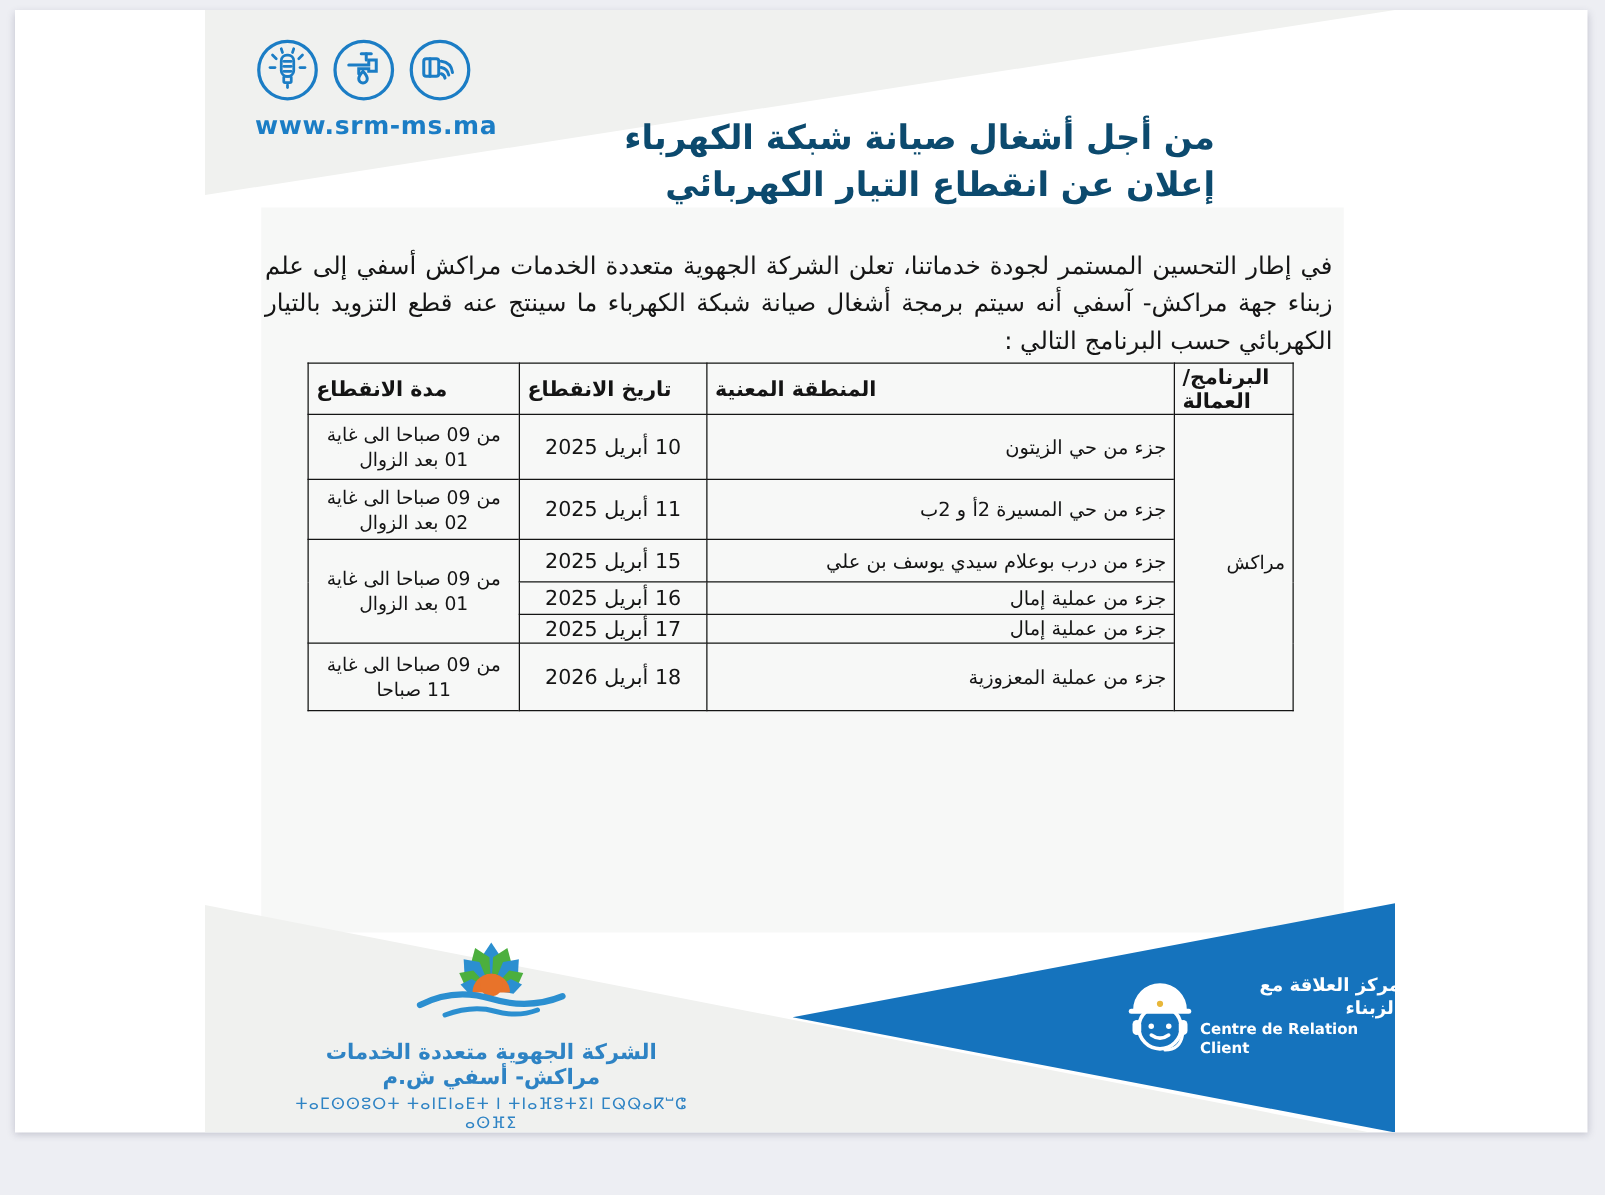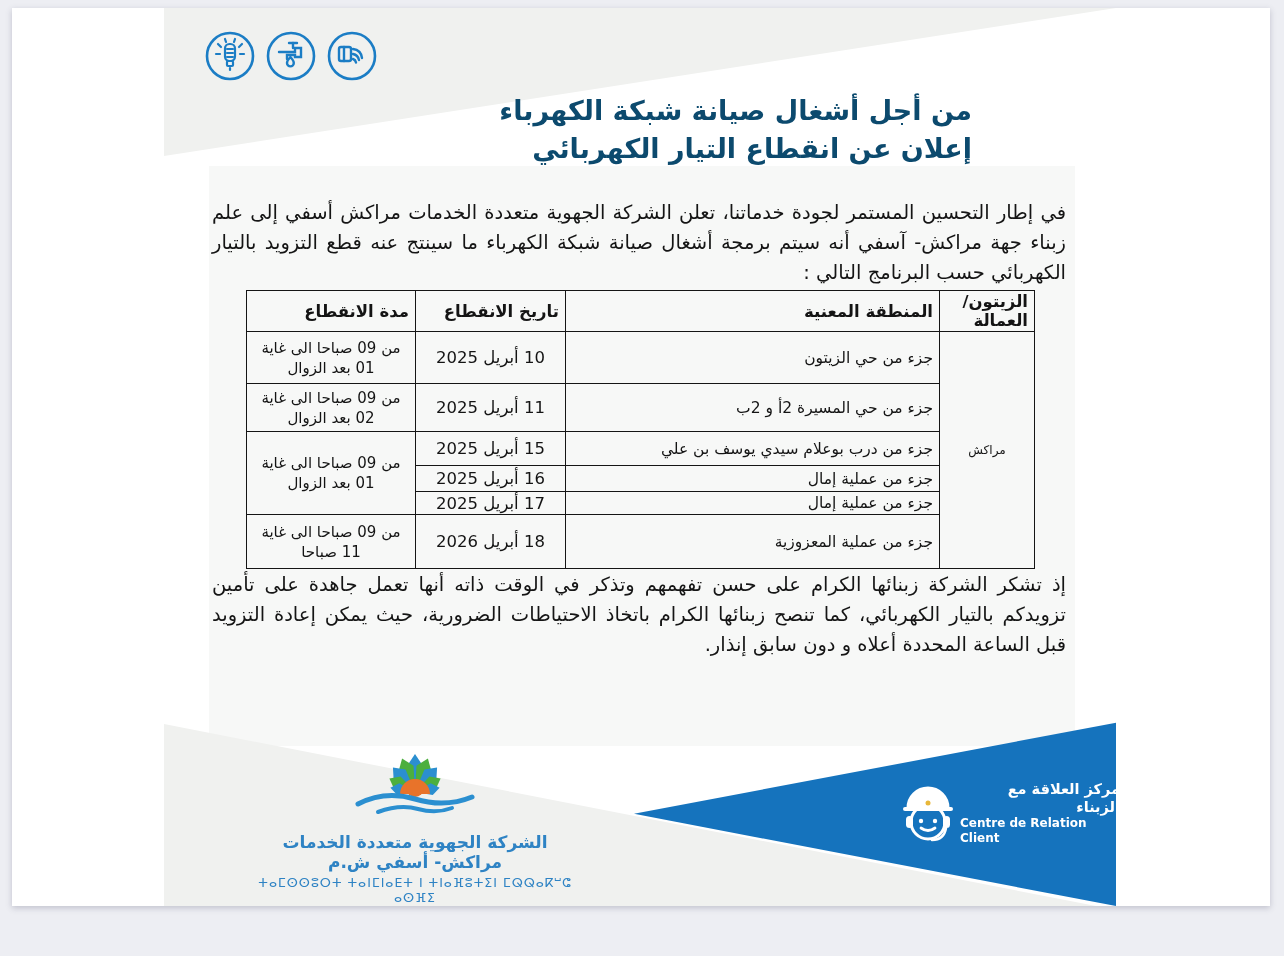--- a/index.html
+++ b/index.html
@@ -31,30 +31,30 @@
   .para { position:absolute; left:200px; width:854px; font-size:19.5px; line-height:30px;
           text-align:justify; text-align-last:right; color:#151515; }
   .intro { top:190px; }
   .closing { top:562px; }
 
   
   table.outage { position:absolute; left:234px; top:282px; width:788px;
                  border-collapse:collapse; table-layout:fixed; }
   table.outage th, table.outage td { border:1.6px solid #151515; vertical-align:middle;
                  padding:1px 6px; overflow:hidden; }
-  table.outage th { font-size:16.5px; font-weight:bold; text-align:right; height:27px; }
+  table.outage th { font-size:16.5px; font-weight:bold; text-align:left; height:27px; }
   td.zone { font-size:15.5px; text-align:right; }
   td.date { font-size:16.5px; text-align:center; }
   td.dur  { font-size:15px; text-align:center; line-height:20px; }
-  td.province { font-size:12px; text-align:center; }
+  td.province { font-size:15px; text-align:right; }
   tr.r1{height:52px;} tr.r2{height:48px;} tr.r3{height:34px;}
   tr.r4{height:26px;} tr.r5{height:23px;} tr.r6{height:54px;}
 
   
-  .brand-footer { position:absolute; left:238px; top:726px; width:330px; text-align:center; }
+  .brand-footer { position:absolute; left:216px; top:726px; width:330px; text-align:center; }
   .company-ar { font-size:17px; font-weight:bold; color:#2e83c4; margin-top:2px; }
   .company-tf { font-size:12.5px; color:#2e83c4; letter-spacing:1px; margin-top:3px; }
 
   
   .mascot { position:absolute; left:884px; top:774px; }
   .cc-text { position:absolute; left:948px; top:772px; width:160px; color:#fff; }
   .cc-ar { font-size:14.5px; font-weight:bold; direction:rtl; line-height:18px; }
   .cc-phone { font-size:23px; font-weight:bold; letter-spacing:.5px; line-height:27px; }
   .cc-fr { font-size:12px; font-weight:bold; line-height:15px; }
 </style>
@@ -99,39 +99,40 @@
           <circle cx="26" cy="26" r="23" fill="none" stroke="#1b7dc5" stroke-width="2.6"></circle>
           <g stroke="#1b7dc5" stroke-width="2.4" fill="none" stroke-linecap="round">
             <rect x="13" y="17" width="12" height="14" rx="2"></rect>
             <line x1="18" y1="17" x2="18" y2="31"></line>
             <path d="M27 19 q8 1 9 9"></path>
             <path d="M27 24 q5 1 6 6"></path>
             <path d="M27 29 q2.5 .8 3 3.5"></path>
           </g>
         </svg>
       </div>
+      <div class="website">www.srm-ms.ma</div>
     </div>
 
     <div class="title">
       <div>من أجل أشغال صيانة شبكة الكهرباء</div>
       <div>إعلان عن انقطاع التيار الكهربائي</div>
     </div>
 
     <p class="para intro" dir="rtl">في إطار التحسين المستمر لجودة خدماتنا، تعلن الشركة الجهوية متعددة الخدمات مراكش أسفي إلى علم زبناء جهة مراكش- آسفي أنه سيتم برمجة أشغال صيانة شبكة الكهرباء ما سينتج عنه  قطع التزويد بالتيار الكهربائي حسب البرنامج التالي :</p>
 
     <table class="outage" dir="rtl">
       <colgroup>
           <col style="width:95px">
           <col style="width:374px">
           <col style="width:150px">
           <col style="width:169px">
         </colgroup>
       <tbody>
           <tr>
-        <th>الزيتون/العمالة</th>
+        <th>البرنامج/العمالة</th>
         <th>المنطقة المعنية</th>
         <th>تاريخ الانقطاع</th>
         <th>مدة الانقطاع</th>
       </tr>
       <tr class="r1">
         <td class="province" rowspan="6">مراكش</td>
         <td class="zone">جزء من حي الزيتون</td>
         <td class="date">10 أبريل 2025</td>
         <td class="dur">من 09 صباحا الى غاية 01 بعد الزوال</td>
       </tr>
@@ -154,21 +155,20 @@
         <td class="date">17 أبريل 2025</td>
       </tr>
       <tr class="r6">
         <td class="zone">جزء من عملية المعزوزية</td>
         <td class="date">18 أبريل 2026</td>
         <td class="dur">من 09 صباحا الى غاية 11 صباحا</td>
       </tr>
     </tbody>
       </table>
 
-    <p class="para closing" dir="rtl">إذ تشكر الشركة زبنائها الكرام على حسن تفهمهم وتذكر في الوقت ذاته أنها تعمل جاهدة على تأمين تزويدكم بالتيار الكهربائي، كما تنصح زبنائها الكرام باتخاذ الاحتياطات الضرورية، حيث يمكن إعادة التزويد قبل الساعة المحددة أعلاه و دون سابق إنذار.</p>
 
     <div class="wedge-bottom"></div>
     <div class="pennant"></div>
 
     <div class="brand-footer">
       <svg width="150" height="92" viewBox="0 0 150 92">
         <g transform="translate(75,58)">
           <g>
             <path d="M0 0 L-8 -26 L0 -38 L8 -26 Z" fill="#2b8fd0" transform="rotate(0)"></path>
             <path d="M0 0 L-8 -25 L0 -36 L8 -25 Z" fill="#4caf3e" transform="rotate(21)"></path>

